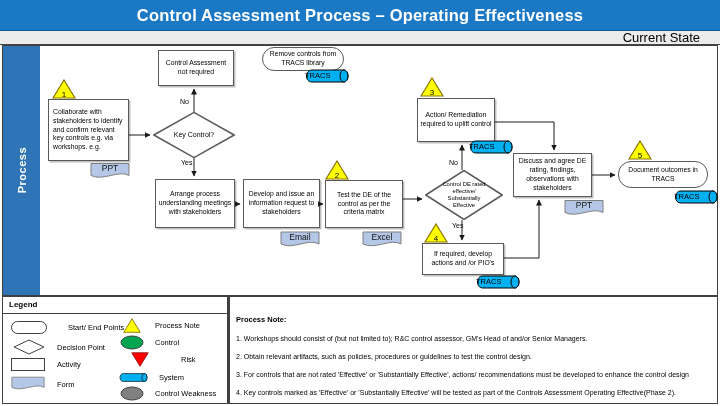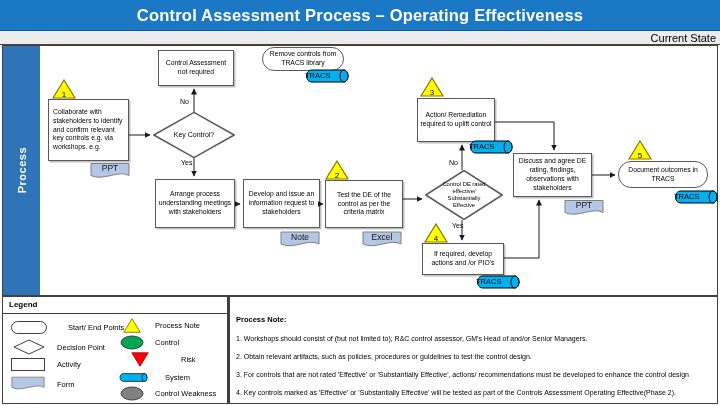--- a/index.html
+++ b/index.html
@@ -16,21 +16,21 @@
     position: absolute; left: 0; top: 0; width: 720px; height: 31px;
     background: #1b78c4; display: flex; align-items: center; justify-content: center;
     border-bottom: 1px solid #0f5a99;
   }
   .title-bar .title { color: #fff; font-weight: bold; font-size: 16.5px; letter-spacing: .2px; }
   .state-strip {
     position: absolute; left: 0; top: 31px; width: 720px; height: 14px;
     background: #ececec; border-bottom: 1px solid #444;
     display: flex; align-items: center; justify-content: flex-end;
   }
-  .state-strip span { font-size: 11px; padding-right: 4px; }
+  .state-strip span { font-size: 13px; padding-right: 20px; }
   
   .main-area {
     position: absolute; left: 2px; top: 45px; width: 716px; height: 251px;
     background: #fff; border: 1px solid #404040;
   }
   .sidebar {
     position: absolute; left: 3px; top: 46px; width: 37px; height: 249px;
     background: #2e74b6; display: flex; align-items: center; justify-content: center;
   }
   .sidebar span {
@@ -201,21 +201,21 @@
 <div class="form-tag" style="left:90px;top:162px;width:40px;height:19px">
   <svg viewBox="0 0 40 18">
       <path d="M1,1 H39 V13 C29,7 13,19 1,13 Z" fill="#b4c7e7" stroke="#7f7f7f"></path>
     </svg>
   <span>PPT</span>
 </div>
 <div class="form-tag" style="left:280px;top:231px;width:40px;height:18px">
   <svg viewBox="0 0 40 18">
       <path d="M1,1 H39 V13 C29,7 13,19 1,13 Z" fill="#b4c7e7" stroke="#7f7f7f"></path>
     </svg>
-  <span>Note</span>
+  <span>Email</span>
 </div>
 <div class="form-tag" style="left:362px;top:231px;width:40px;height:18px">
   <svg viewBox="0 0 40 18">
       <path d="M1,1 H39 V13 C29,7 13,19 1,13 Z" fill="#b4c7e7" stroke="#7f7f7f"></path>
     </svg>
   <span>Excel</span>
 </div>
 <div class="form-tag" style="left:564px;top:199px;width:40px;height:19px">
   <svg viewBox="0 0 40 18">
       <path d="M1,1 H39 V13 C29,7 13,19 1,13 Z" fill="#b4c7e7" stroke="#7f7f7f"></path>
@@ -319,21 +319,21 @@
     <span class="lg-label">Control</span>
   </div>
   <div class="lg-row" style="left:124px;top:55px;gap:28px">
     <span class="lg-icon" style="width:26px;height:15px">
       <svg width="22" height="15" viewBox="0 0 24 20">
           <polygon points="1,1 23,1 12,19" fill="#ff0000" stroke="#8a0000"></polygon>
         </svg>
     </span>
     <span class="lg-label">Risk</span>
   </div>
-  <div class="lg-row" style="left:116px;top:72px;gap:16px">
+  <div class="lg-row" style="left:116px;top:72px;gap:10px">
     <span class="lg-icon" style="width:30px;height:16px">
       <svg width="30" height="15" viewBox="0 0 46 14">
           <path d="M39,1 H7 C3.5,1 1.5,3.6 1.5,7 C1.5,10.4 3.5,13 7,13 H39 A4,6 0 0 0 39,1 Z" fill="#00b0f0" stroke="#000"></path>
           <ellipse cx="39" cy="7" rx="4" ry="6" fill="#00b0f0" stroke="#000"></ellipse>
         </svg>
     </span>
     <span class="lg-label">System</span>
   </div>
   <div class="lg-row" style="left:116px;top:89px;gap:10px">
     <span class="lg-icon" style="width:26px;height:15px">

